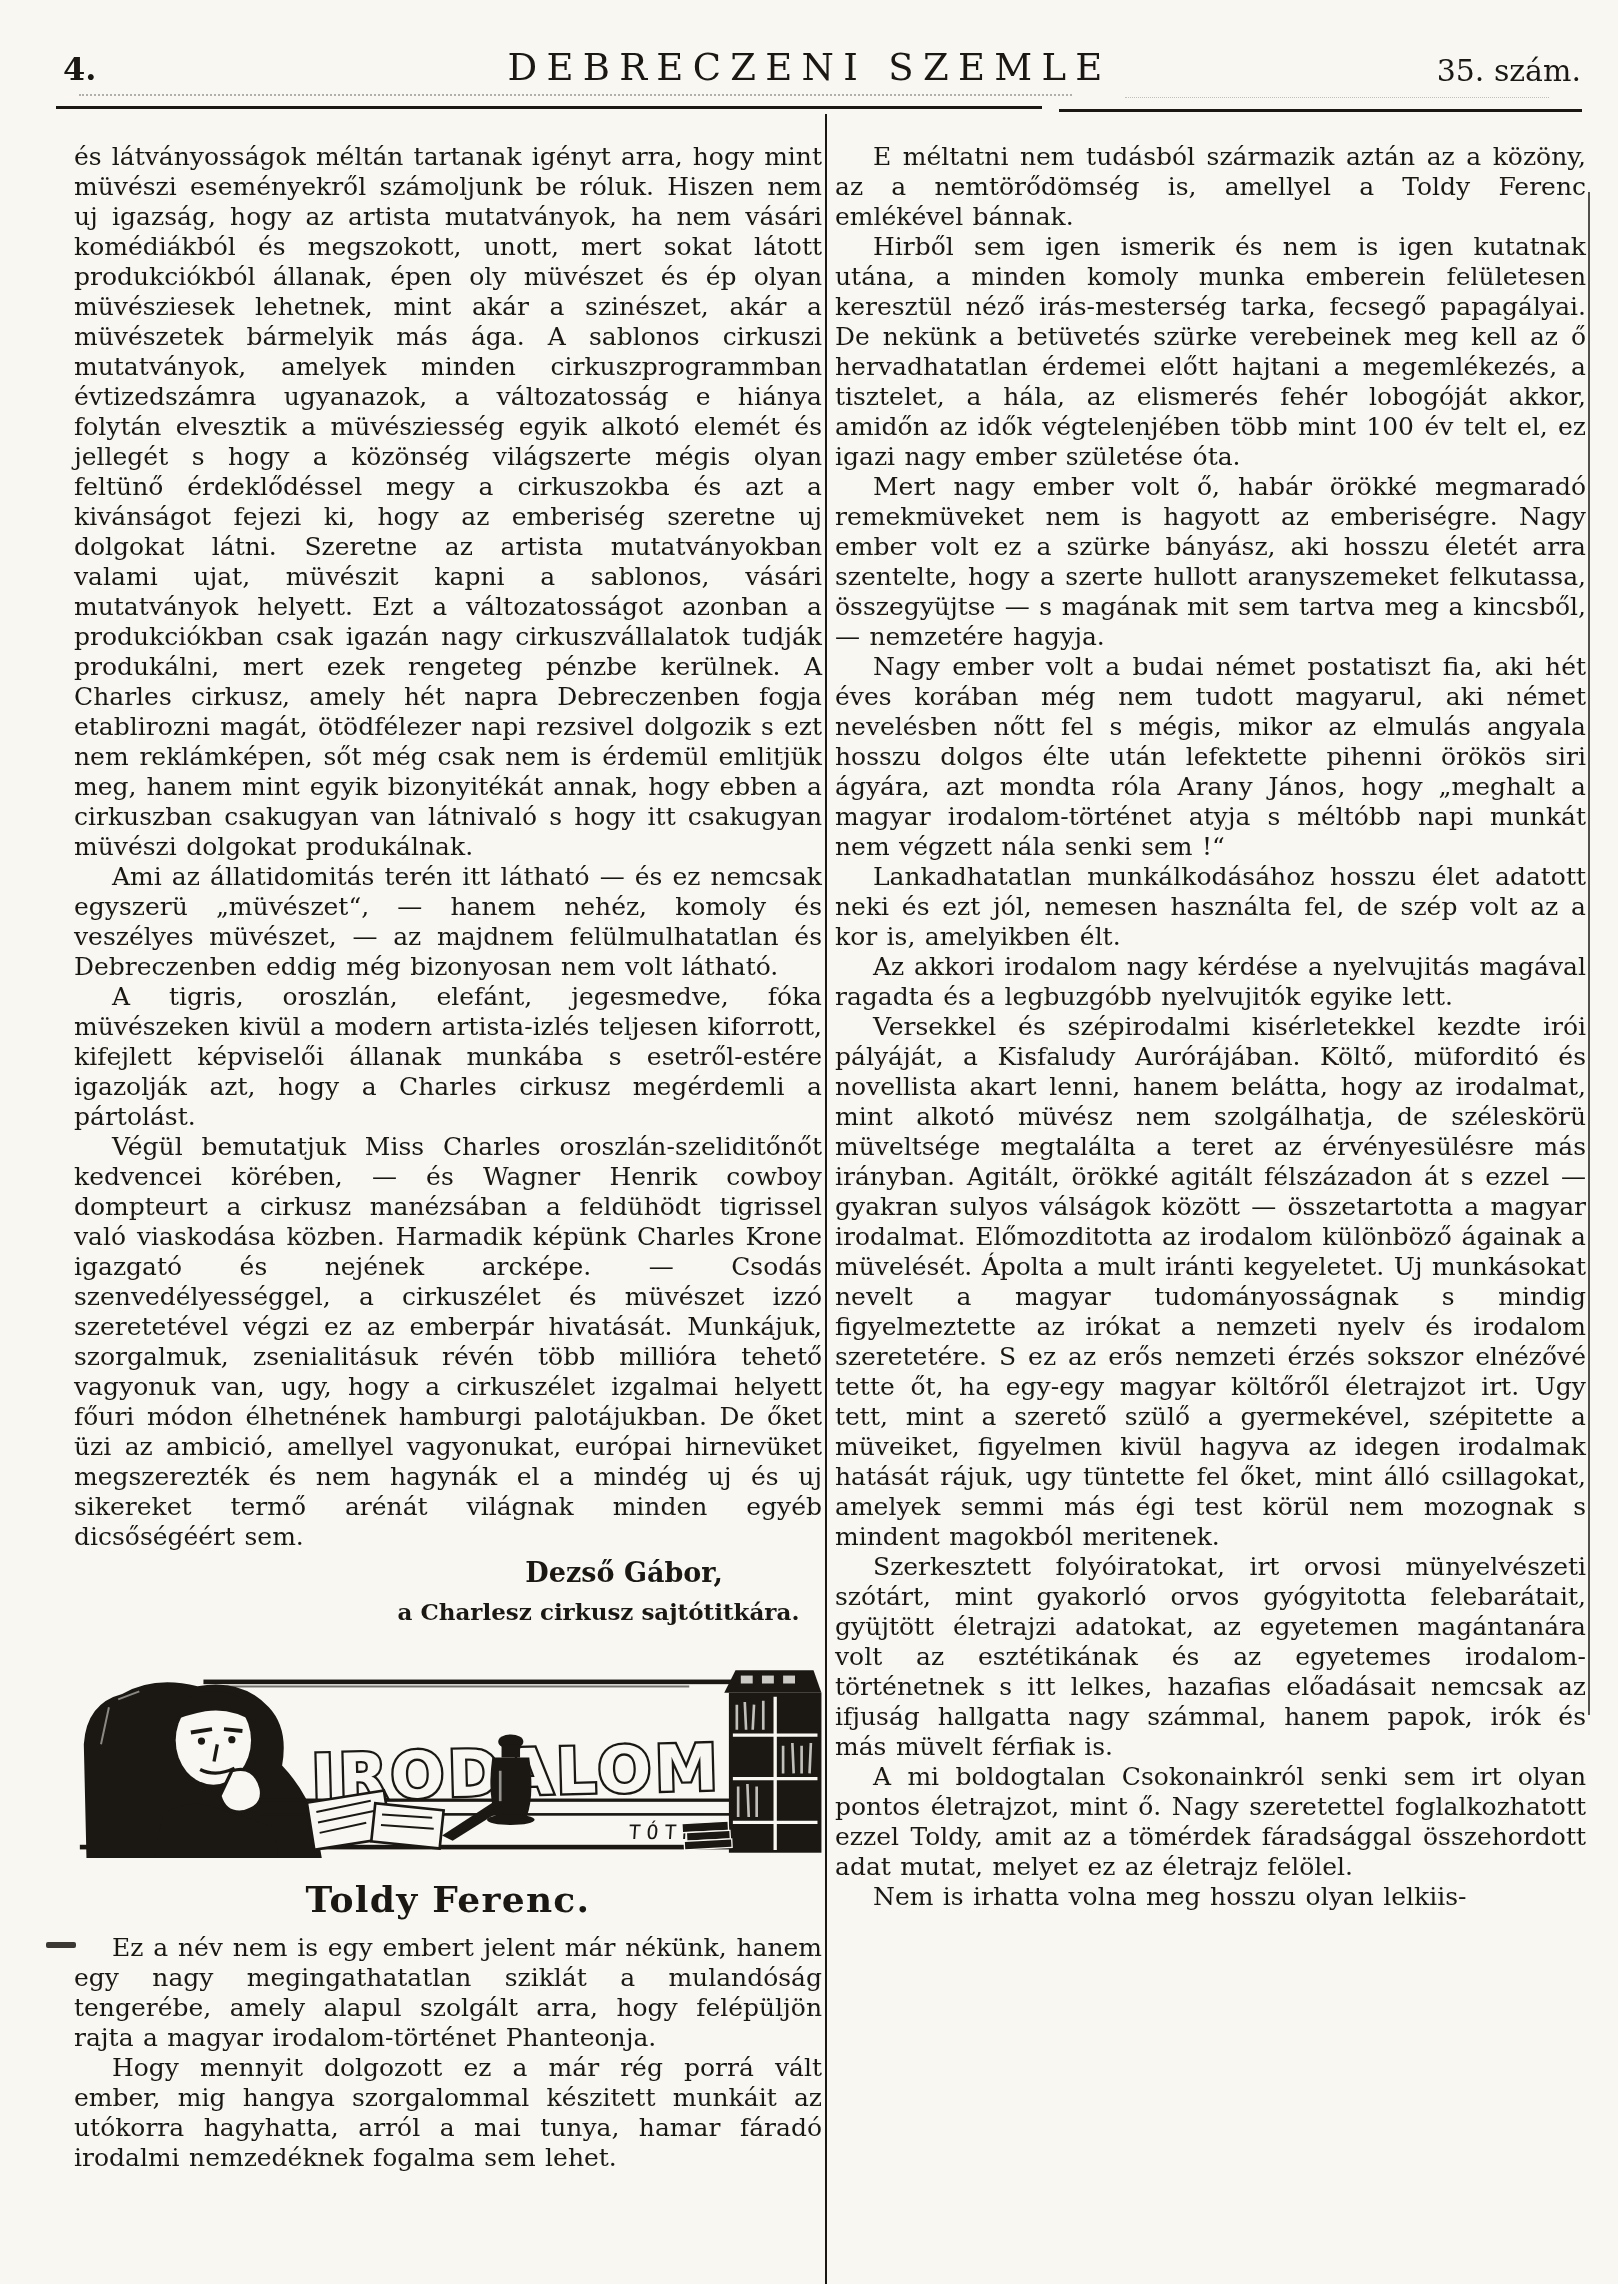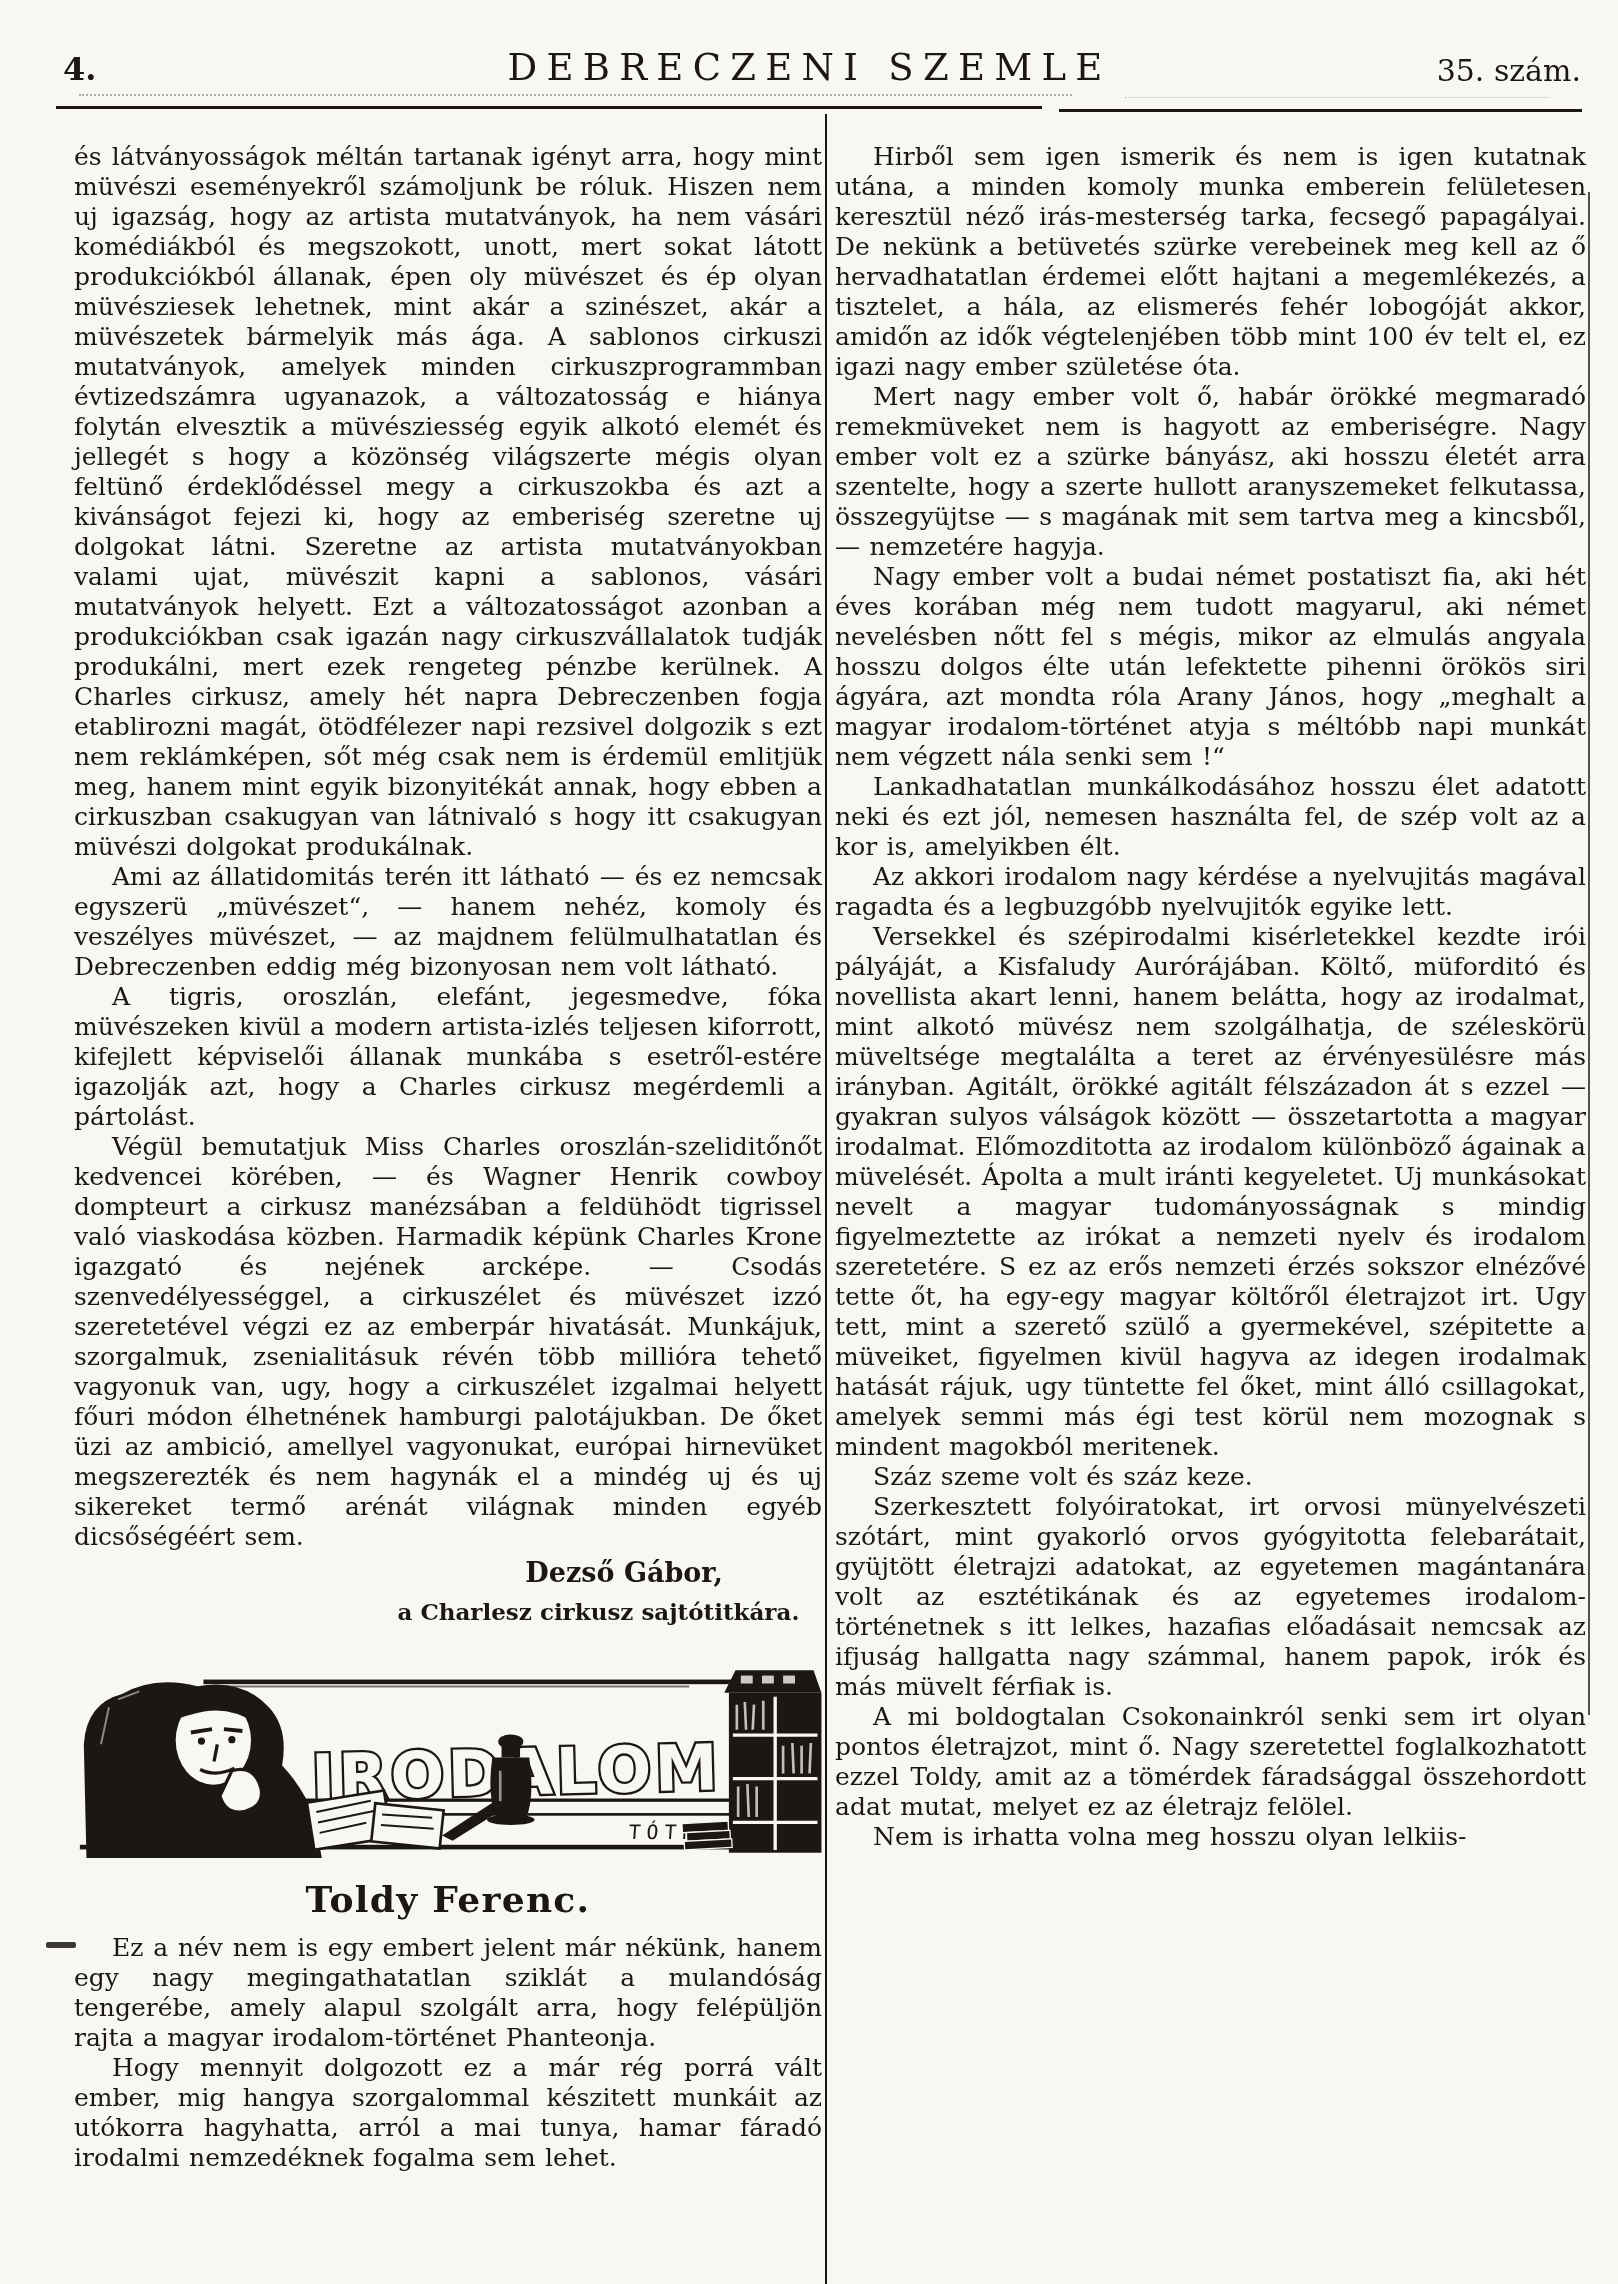--- a/index.html
+++ b/index.html
@@ -135,26 +135,26 @@
 
     <div style="position:relative">
       <div class="artifact-dash" style="left:-28px;top:64px;"></div>
       <h2 class="toldy-heading">Toldy Ferenc.</h2>
       <p class="body">Ez a név nem is egy embert jelent már nékünk, hanem egy nagy megingathatatlan sziklát a mulandóság tengerébe, amely alapul szolgált arra, hogy felépüljön rajta a magyar irodalom-történet Phanteonja.</p>
       <p class="body">Hogy mennyit dolgozott ez a már rég porrá vált ember, mig hangya szorgalommal készitett munkáit az utókorra hagyhatta, arról a mai tunya, hamar fáradó irodalmi nemzedéknek fogalma sem lehet.</p>
     </div>
   </div>
 
   <div class="col-right">
+    <p class="body">E méltatni nem tudásból származik aztán az a közöny, az a nemtörődömség is, amellyel a Toldy Ferenc emlékével bánnak.</p>
     <p class="body">Hirből sem igen ismerik és nem is igen kutatnak utána, a minden komoly munka emberein felületesen keresztül néző irás-mesterség tarka, fecsegő papagályai. De nekünk a betüvetés szürke verebeinek meg kell az ő hervadhatatlan érdemei előtt hajtani a megemlékezés, a tisztelet, a hála, az elismerés fehér lobogóját akkor, amidőn az idők végtelenjében több mint 100 év telt el, ez igazi nagy ember születése óta.</p>
     <p class="body">Mert nagy ember volt ő, habár örökké megmaradó remekmüveket nem is hagyott az emberiségre. Nagy ember volt ez a szürke bányász, aki hosszu életét arra szentelte, hogy a szerte hullott aranyszemeket felkutassa, összegyüjtse — s magának mit sem tartva meg a kincsből, — nemzetére hagyja.</p>
     <p class="body">Nagy ember volt a budai német postatiszt fia, aki hét éves korában még nem tudott magyarul, aki német nevelésben nőtt fel s mégis, mikor az elmulás angyala hosszu dolgos élte után lefektette pihenni örökös siri ágyára, azt mondta róla Arany János, hogy „meghalt a magyar irodalom-történet atyja s méltóbb napi munkát nem végzett nála senki sem !“</p>
     <p class="body">Lankadhatatlan munkálkodásához hosszu élet adatott neki és ezt jól, nemesen használta fel, de szép volt az a kor is, amelyikben élt.</p>
     <p class="body">Az akkori irodalom nagy kérdése a nyelvujitás magával ragadta és a legbuzgóbb nyelvujitók egyike lett.</p>
     <p class="body">Versekkel és szépirodalmi kisérletekkel kezdte irói pályáját, a Kisfaludy Aurórájában. Költő, müforditó és novellista akart lenni, hanem belátta, hogy az irodalmat, mint alkotó müvész nem szolgálhatja, de széleskörü müveltsége megtalálta a teret az érvényesülésre más irányban. Agitált, örökké agitált félszázadon át s ezzel — gyakran sulyos válságok között — összetartotta a magyar irodalmat. Előmozditotta az irodalom különböző ágainak a müvelését. Ápolta a mult iránti kegyeletet. Uj munkásokat nevelt a magyar tudományosságnak s mindig figyelmeztette az irókat a nemzeti nyelv és irodalom szeretetére. S ez az erős nemzeti érzés sokszor elnézővé tette őt, ha egy-egy magyar költőről életrajzot irt. Ugy tett, mint a szerető szülő a gyermekével, szépitette a müveiket, figyelmen kivül hagyva az idegen irodalmak hatását rájuk, ugy tüntette fel őket, mint álló csillagokat, amelyek semmi más égi test körül nem mozognak s mindent magokból meritenek.</p>
-    <p class="body">Száz szeme volt és száz keze.</p>
     <p class="body">Szerkesztett folyóiratokat, irt orvosi münyelvészeti szótárt, mint gyakorló orvos gyógyitotta felebarátait, gyüjtött életrajzi adatokat, az egyetemen magántanára volt az esztétikának és az egyetemes irodalom-történetnek s itt lelkes, hazafias előadásait nemcsak az ifjuság hallgatta nagy számmal, hanem papok, irók és más müvelt férfiak is.</p>
     <p class="body">A mi boldogtalan Csokonainkról senki sem irt olyan pontos életrajzot, mint ő. Nagy szeretettel foglalkozhatott ezzel Toldy, amit az a tömérdek fáradsággal összehordott adat mutat, melyet ez az életrajz felölel.</p>
     <p class="body">Nem is irhatta volna meg hosszu olyan lelkiis-</p>
   </div>
 
 </div>
 
 
 </body></html>

